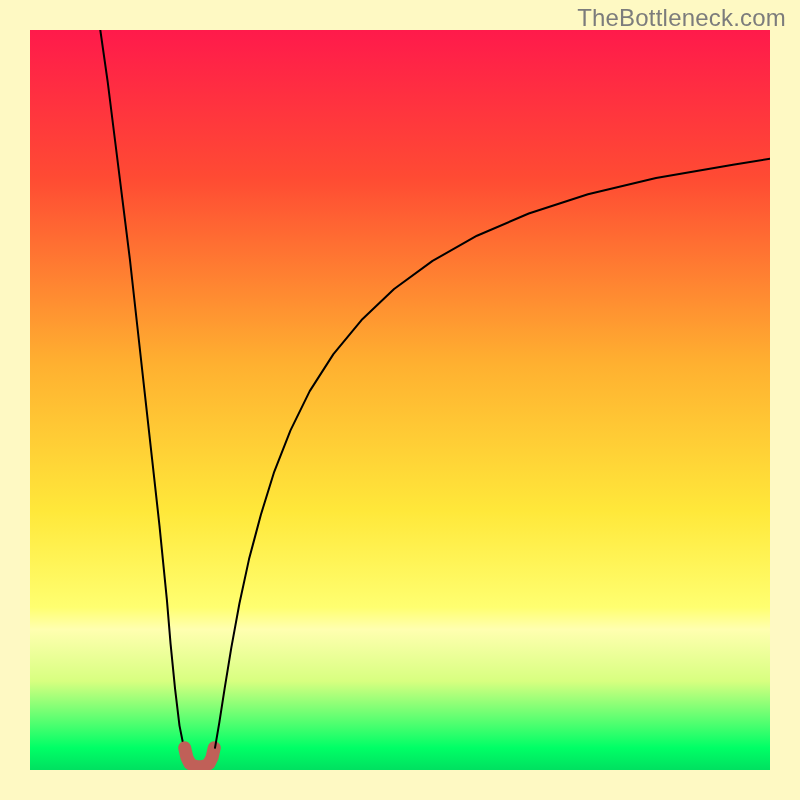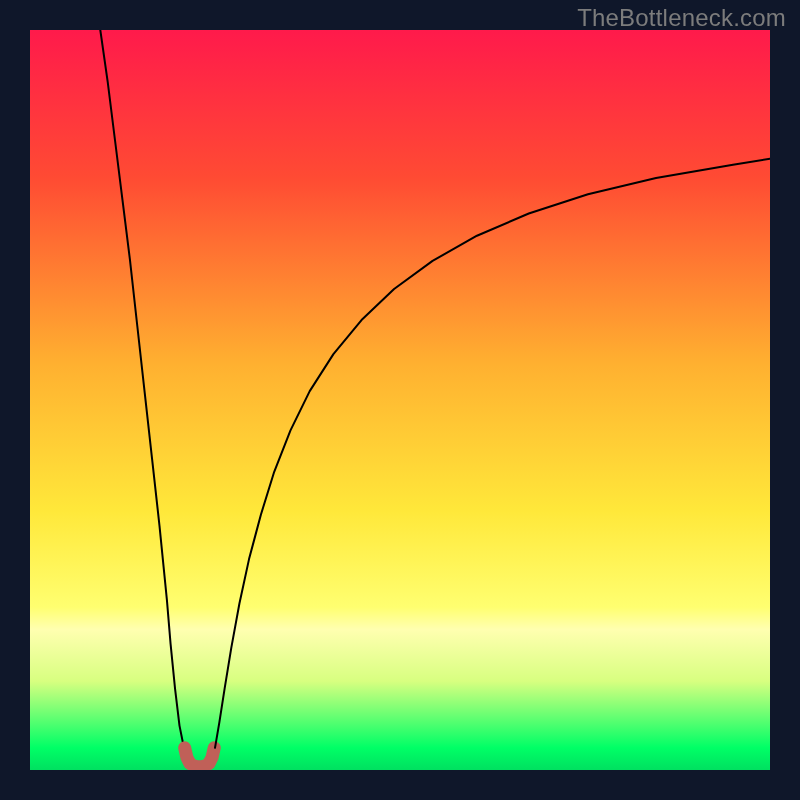--- a/index.html
+++ b/index.html
@@ -9,21 +9,21 @@
     height: 800px;
     background: #000;
     overflow: hidden;
   }
   .frame {
     position: absolute;
     left: 0;
     top: 0;
     width: 800px;
     height: 800px;
-    background: #0f172a;
+    background: #fef9c3;
   }
   .plot {
     position: absolute;
     left: 30px;
     top: 30px;
     width: 740px;
     height: 740px;
   }
   .watermark {
     position: absolute;

